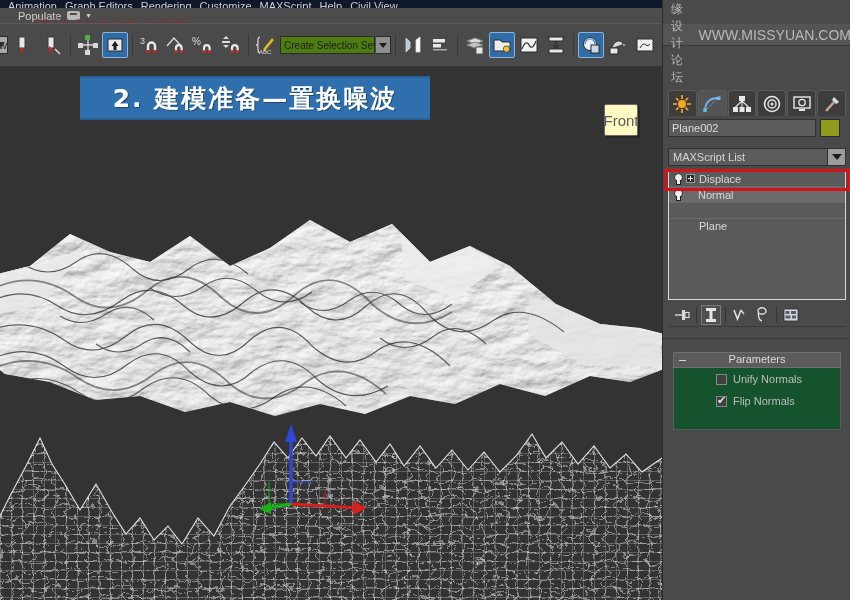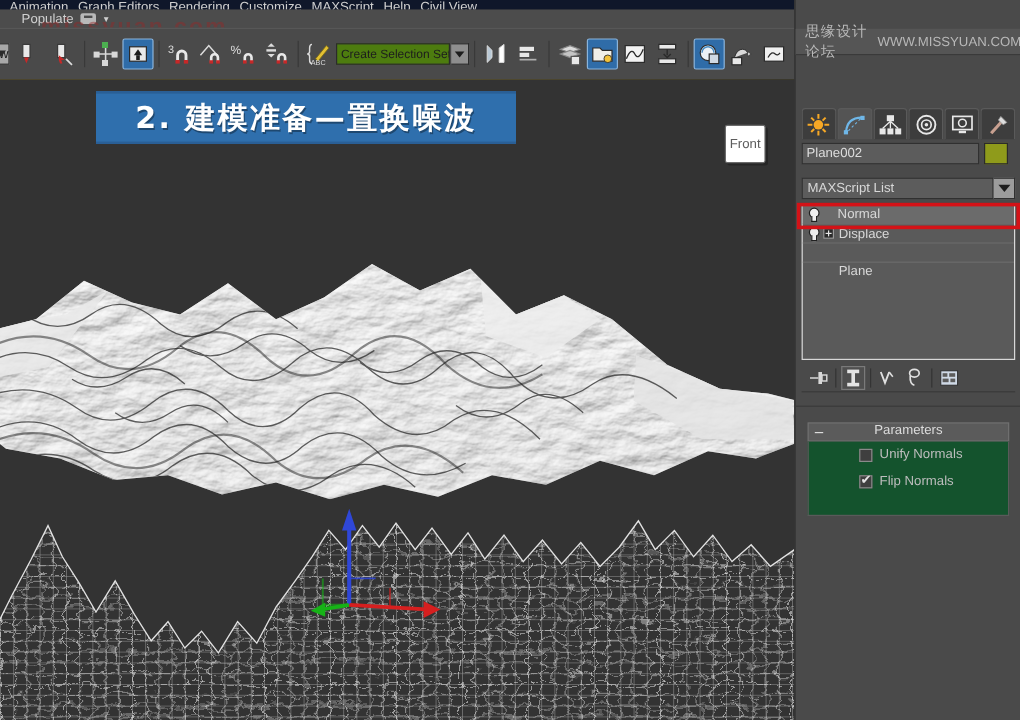--- a/index.html
+++ b/index.html
@@ -101,23 +101,23 @@
   }
   .banner span {
     color:#ffffff; font-size:25px; font-weight:bold; letter-spacing:2px;
     font-family:"DejaVu Sans", sans-serif;
     text-shadow: 1px 1px 0 rgba(0,0,0,.35);
   }
 
   
   .viewcube {
     position:absolute; right: 24px; top: 38px; width: 34px; height: 32px;
-    background:#ffffff; border:1px solid #6b6b6b;
+    background:#fef9c3; border:1px solid #6b6b6b;
     display:flex; align-items:center; justify-content:center;
-    color:#5d5d5d; font-size:11px; border-radius:2px;
+    color:#5d5d5d; font-size:15px; border-radius:2px;
     box-shadow: 2px 2px 0 rgba(0,0,0,.25);
     z-index: 20;
   }
 
   
   .terrain { position:absolute; left:0; top:0; width:662px; height:534px; }
 
   
   .gizmo { position:absolute; left:255px; top:350px; width:130px; height:110px; z-index:15;}
 
@@ -125,21 +125,21 @@
   .cmdpanel {
     position:absolute; left: 662px; top: 0; width: 188px; height: 600px;
     background: #4a4a4a; border-left: 1px solid #2d2d2d;
   }
   .wm-bar {
     position:absolute; left:0; top:0; width:188px; height:22px;
     background:#555555; border-bottom:1px solid #3a3a3a;
     display:flex; align-items:center; gap:4px; padding-left:8px;margin-top:24px;
   }
   .wm-cn { font-size:12px; color:#b8b8b8; letter-spacing:1px; font-family:"DejaVu Sans", sans-serif;}
-  .wm-en { font-size:11px; color:#b8b8b8; letter-spacing:0px; }
+  .wm-en { font-size:14px; color:#b8b8b8; letter-spacing:0px; }
 
   .tabrow {
     position:absolute; left:5px; top:90px; width:178px; height:26px;
     display:flex; gap:1px;
   }
   .ctab {
     width: 29px; height: 26px; background:#3d3d3d; border:1px solid #5a5a5a;
     border-bottom:none; border-radius:3px 3px 0 0;
     display:flex; align-items:center; justify-content:center;
   }
@@ -605,28 +605,28 @@
     </div>
 
     <div class="modlistrow">
       <div class="modlistbox">MAXScript List</div>
       <div class="modlistdd">
           <i></i>
         </div>
     </div>
 
     <div class="stack">
-      <div class="strow sel">
-        <span class="bulb"></span>
-        <span class="stname ind2">Normal</span>
-      </div>
       <div class="strow">
         <span class="bulb"></span>
         <span class="plusbox"></span>
         <span class="stname">Displace</span>
+      </div>
+      <div class="strow sel">
+        <span class="bulb"></span>
+        <span class="stname ind2">Normal</span>
       </div>
       <div class="strow">
         <span class="stname ind">Plane</span>
       </div>
     </div>
     <div class="redhl"></div>
 
     <div class="stacktools">
       <div class="stbtn">
         <svg width="18" height="18" viewBox="0 0 18 18">

